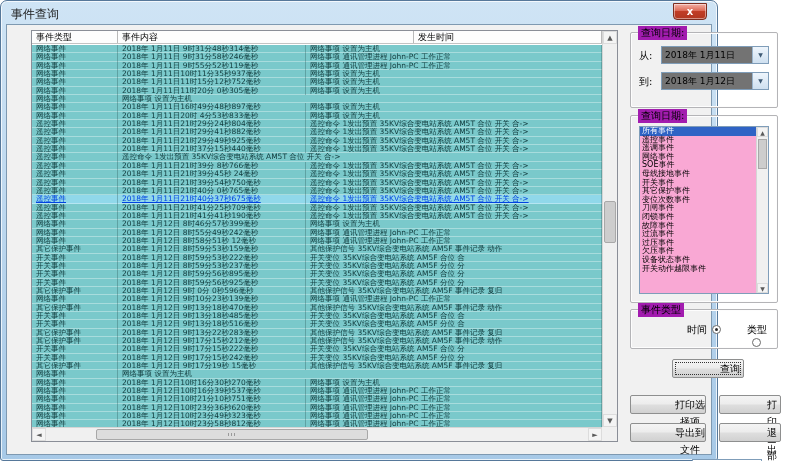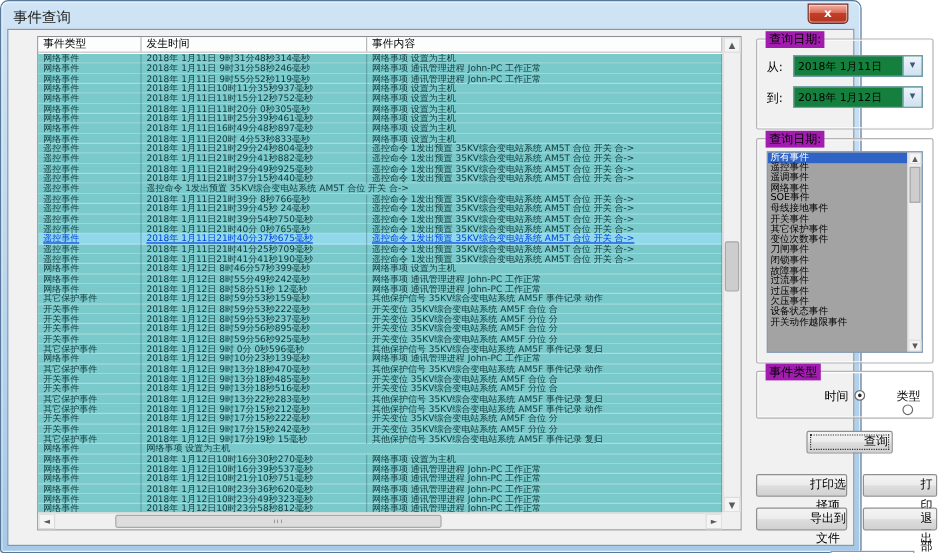--- a/index.html
+++ b/index.html
@@ -54,26 +54,26 @@
   .panel{position:absolute;left:620px;top:0;right:0;bottom:0;}
   .group{position:absolute;left:3px;width:148px;border:1px solid #b4b4b7;border-radius:2px;
     box-shadow:inset 0 0 0 1px #fdfdfd;}
   .glabel{position:absolute;top:-7px;left:7px;background:#a21caf;padding:0 3px;font-size:10px;color:#000;}
   .g-date{top:7px;height:76px;}
   .g-items{top:90px;height:188px;}
   .g-type{top:284px;height:40px;}
   .comborow{position:absolute;left:8px;right:8px;height:18px;}
   .cr-from{top:13px;} .cr-to{top:39px;}
   .clabel{position:absolute;left:0;top:3px;font-size:10px;color:#000;}
-  .combo{position:absolute;left:22px;right:0;top:0;bottom:0;background:#15803d;border:1px solid #7f9db9;}
+  .combo{position:absolute;left:22px;right:0;top:0;bottom:0;background:#737373;border:1px solid #7f9db9;}
   .combo .val{position:absolute;left:3px;top:2px;font-size:9px;color:#000;white-space:nowrap;}
   .combo .drop{position:absolute;right:0;top:0;bottom:0;width:16px;
     background:linear-gradient(#eef5fc,#cfe0f0);border-left:1px solid #9ab4cc;
     text-align:center;font-size:6px;line-height:16px;color:#3f5a75;cursor:pointer;}
-  .listbox{position:absolute;left:8px;right:8px;top:10px;bottom:8px;background:#a3a3a3;border:1px solid #7f9db9;overflow:hidden;}
+  .listbox{position:absolute;left:8px;right:8px;top:10px;bottom:8px;background:#f9a8d4;border:1px solid #7f9db9;overflow:hidden;}
   .litem{height:8.6px;font-size:8px;line-height:8.6px;padding-left:2px;color:#000;white-space:nowrap;}
   .litem.sel{background:#2f63c5;color:#fff;}
   .lb-scroll{position:absolute;right:0;top:0;bottom:0;width:12px;background:#f0f0f0;border-left:1px solid #d5d5d5;}
   .lb-up,.lb-down{position:absolute;left:0;right:0;height:10px;font-size:6px;text-align:center;line-height:9px;color:#5a5a5a;background:#f4f4f4;border:1px solid #dcdcdc;}
   .lb-up{top:0;}.lb-down{bottom:0;}
   .lb-thumb{position:absolute;left:1px;right:1px;top:12px;height:30px;background:#cdcdcd;border:1px solid #a8a8a8;}
   .radios{position:absolute;left:0;right:0;top:13px;height:16px;font-size:10px;color:#000;}
   .radio-item{position:absolute;top:0;padding-left:32px;}
   .ri-time{left:24px;} .ri-type{left:84px;}
   .rcircle{display:inline-block;width:9px;height:9px;border:1px solid #6a6a6a;border-radius:50%;
@@ -101,22 +101,22 @@
     <div class="closebtn">
       <span>x</span>
     </div>
   </div>
 
   <div class="content">
 
     <div class="table">
       <div class="thead">
         <div class="hc c0">事件类型</div>
+        <div class="hc c2">事件内容</div>
         <div class="hc c1">发生时间</div>
-        <div class="hc c2">事件内容</div>
       </div>
       <div class="tbody" id="table-rows">
           <div class="trow">
             <div class="tc c0">网络事件</div>
             <div class="tc c1">2018年 1月11日 9时31分48秒314毫秒</div>
             <div class="tc c2">网络事项  设置为主机</div>
           </div>
           <div class="trow">
             <div class="tc c0">网络事件</div>
             <div class="tc c1">2018年 1月11日 9时31分58秒246毫秒</div>
@@ -137,21 +137,20 @@
             <div class="tc c1">2018年 1月11日11时15分12秒752毫秒</div>
             <div class="tc c2">网络事项  设置为主机</div>
           </div>
           <div class="trow">
             <div class="tc c0">网络事件</div>
             <div class="tc c1">2018年 1月11日11时20分 0秒305毫秒</div>
             <div class="tc c2">网络事项  设置为主机</div>
           </div>
           <div class="trow">
             <div class="tc c0">网络事件</div>
-            <div class="tc c1">2018年 1月11日11时25分39秒461毫秒</div>
             <div class="tc c2">网络事项  设置为主机</div>
           </div>
           <div class="trow">
             <div class="tc c0">网络事件</div>
             <div class="tc c1">2018年 1月11日16时49分48秒897毫秒</div>
             <div class="tc c2">网络事项  设置为主机</div>
           </div>
           <div class="trow">
             <div class="tc c0">网络事件</div>
             <div class="tc c1">2018年 1月11日20时 4分53秒833毫秒</div>

